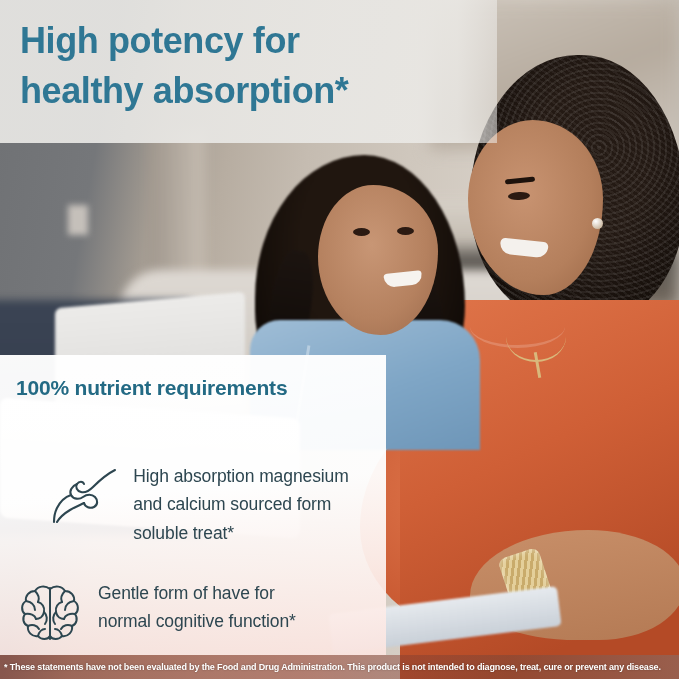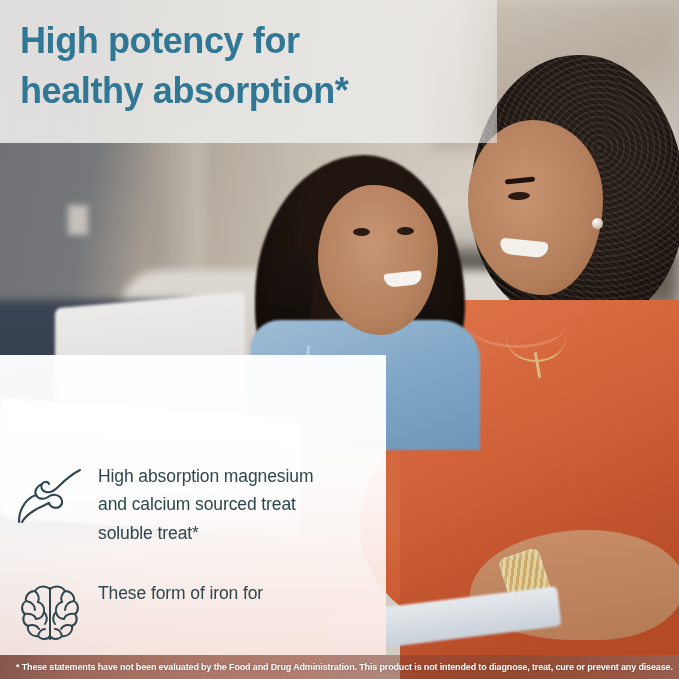--- a/index.html
+++ b/index.html
@@ -345,21 +345,21 @@
   .subhead .ln { display: block; }
 
   .feature {
     position: absolute;
     left: 14px;
     width: 370px;
     display: flex;
     align-items: flex-start;
     gap: 12px;
   }
-  .feature-1 { top: 105px; }
+  .feature-1 { top: 105px; justify-content: center; }
   .feature-2 { top: 222px; }
 
   .feat-icon {
     flex: 0 0 auto;
     width: 72px;
     height: 72px;
     display: flex;
     align-items: center;
     justify-content: center;
   }
@@ -385,21 +385,21 @@
     background: linear-gradient(90deg,
       rgba(150,60,40,.55) 0%,
       rgba(150,55,38,.50) 45%,
       rgba(110,70,60,.45) 75%,
       rgba(120,120,125,.45) 100%);
   }
   .disclaimer-text {
     color: #ffffff;
     font-size: 9px;
     font-weight: 600;
-    padding-left: 16px;
+    padding-left: 4px;
     white-space: nowrap;
     letter-spacing: -0.15px;
     text-shadow: 0 0 2px rgba(0,0,0,.35);
   }
 </style>
 </head>
 <body>
 
 <div class="stage">
 
@@ -451,34 +451,35 @@
   <div class="header-overlay">
     <div class="headline">
       <span class="ln">High potency for</span>
       <span class="ln">healthy absorption*</span>
     </div>
   </div>
 
   <div class="info-panel">
 
     <div class="subhead">
+      <span class="ln">100% nutrient requirements</span>
     </div>
 
     <div class="feature feature-1">
       <div class="feat-icon">
         <svg width="68" height="64" viewBox="0 0 68 64" fill="none" stroke="#2d4650" stroke-width="2.1" stroke-linecap="round" stroke-linejoin="round">
           <path d="M64 6 C56 10 48 17 42 23 C38 27 34 29 30 28 C26 27 24 23 26 20 C28 17 32 17 33 20"></path>
           <path d="M26 20 C21 22 18 27 20 31 C22 35 28 36 32 33 C36 30 41 30 44 33 C47 36 47 41 43 43 C39 45 34 43 33 39"></path>
           <path d="M20 31 C14 33 9 38 6 44 C4 48 3 53 3 58"></path>
           <path d="M33 39 C29 41 24 43 19 46 C14 49 9 53 6 58"></path>
         </svg>
       </div>
       <div class="feat-text">
         <span class="ln">High absorption magnesium</span>
-        <span class="ln">and calcium sourced treat</span>
+        <span class="ln">and calcium sourced form</span>
         <span class="ln">soluble treat*</span>
       </div>
     </div>
 
     <div class="feature feature-2">
       <div class="feat-icon">
         <svg width="64" height="64" viewBox="0 0 64 64" fill="none" stroke="#2d4650" stroke-width="2" stroke-linecap="round" stroke-linejoin="round">
           <line x1="32" y1="7" x2="32" y2="58"></line>
 
           <path d="M32 8 C27 4 20 5 17 10 C11 10 7 15 8 20 C3 23 3 30 7 33 C4 37 5 43 10 45 C9 51 14 56 20 55 C23 59 30 59 32 55"></path>
@@ -496,21 +497,22 @@
           <path d="M47 10 C44 13 42 17 44 21"></path>
           <path d="M56 20 C51 21 47 24 47 29"></path>
           <path d="M57 33 C52 32 47 34 46 38"></path>
           <path d="M54 45 C50 43 45 44 43 48"></path>
           <path d="M44 21 C40 22 37 26 38 31 C39 36 43 38 46 38"></path>
           <path d="M38 31 C35 34 34 39 37 43"></path>
           <path d="M44 55 C43 51 40 48 37 48"></path>
         </svg>
       </div>
       <div class="feat-text">
-        <span class="ln">These form of iron for</span>
+        <span class="ln">Gentle form of have for</span>
+        <span class="ln">normal cognitive function*</span>
       </div>
     </div>
   </div>
 
   <div class="disclaimer">
     <span class="disclaimer-text">* These statements have not been evaluated by the Food and Drug Administration. This product is not intended to diagnose, treat, cure or prevent any disease.</span>
   </div>
 
 </div>
 

